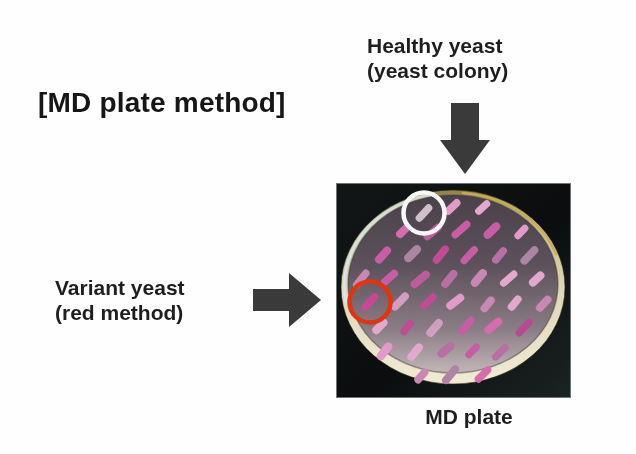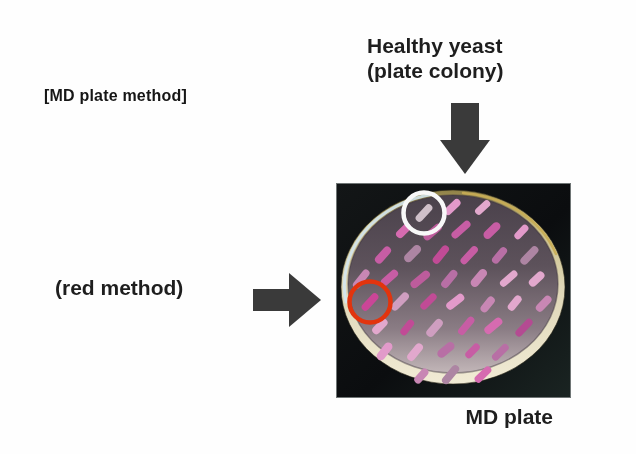--- a/index.html
+++ b/index.html
@@ -3,33 +3,33 @@
 <meta charset="utf-8">
 <style>
   html,body{margin:0;padding:0;background:#ffffff;}
   .canvas{
     position:relative;width:636px;height:454px;overflow:hidden;
     background:#fefefe;
     font-family:"Liberation Sans", sans-serif;
     color:#1e1e1e;
   }
   .fig-title{
-    position:absolute;left:44px;top:87px;
-    font-size:16px;font-weight:700;letter-spacing:0.2px;color:#161616;
+    position:absolute;left:38px;top:87px;
+    font-size:28px;font-weight:700;letter-spacing:0.2px;color:#161616;
     white-space:nowrap;
   }
   .two-line-label{
     position:absolute;
     font-size:21px;font-weight:600;line-height:25px;color:#1e1e1e;
   }
   .healthy-label{left:367px;top:33px;width:200px;}
   .variant-label{left:55px;top:275px;width:190px;}
   .caption{
-    position:absolute;left:353px;top:405px;width:200px;
-    text-align:right;font-size:21px;font-weight:600;color:#1e1e1e;
+    position:absolute;left:369px;top:405px;width:200px;
+    text-align:center;font-size:21px;font-weight:600;color:#1e1e1e;
   }
   
   .arrow-down{position:absolute;left:440px;top:103px;width:50px;height:71px;}
   .arrow-down .shaft{position:absolute;left:11px;top:0;width:28px;height:38px;background:#3a3a3a;}
   .arrow-down .head{
     position:absolute;left:0;top:37px;width:0;height:0;
     border-left:25px solid transparent;border-right:25px solid transparent;
     border-top:34px solid #3a3a3a;
   }
   
@@ -48,29 +48,30 @@
 </style>
 </head>
 <body>
 
 <div class="canvas">
 
   <div class="fig-title">[MD plate method]</div>
 
   <div class="two-line-label healthy-label">
     <div>Healthy yeast</div>
-    <div>(plate colony)</div>
+    <div>(yeast colony)</div>
   </div>
 
   <div class="arrow-down">
     <div class="shaft"></div>
     <div class="head"></div>
   </div>
 
   <div class="two-line-label variant-label">
+    <div>Variant yeast</div>
     <div>(red method)</div>
   </div>
 
   <div class="arrow-right">
     <div class="shaft"></div>
     <div class="head"></div>
   </div>
 
   <div class="photo">
     <svg id="plate-svg" viewBox="0 0 233 213">

